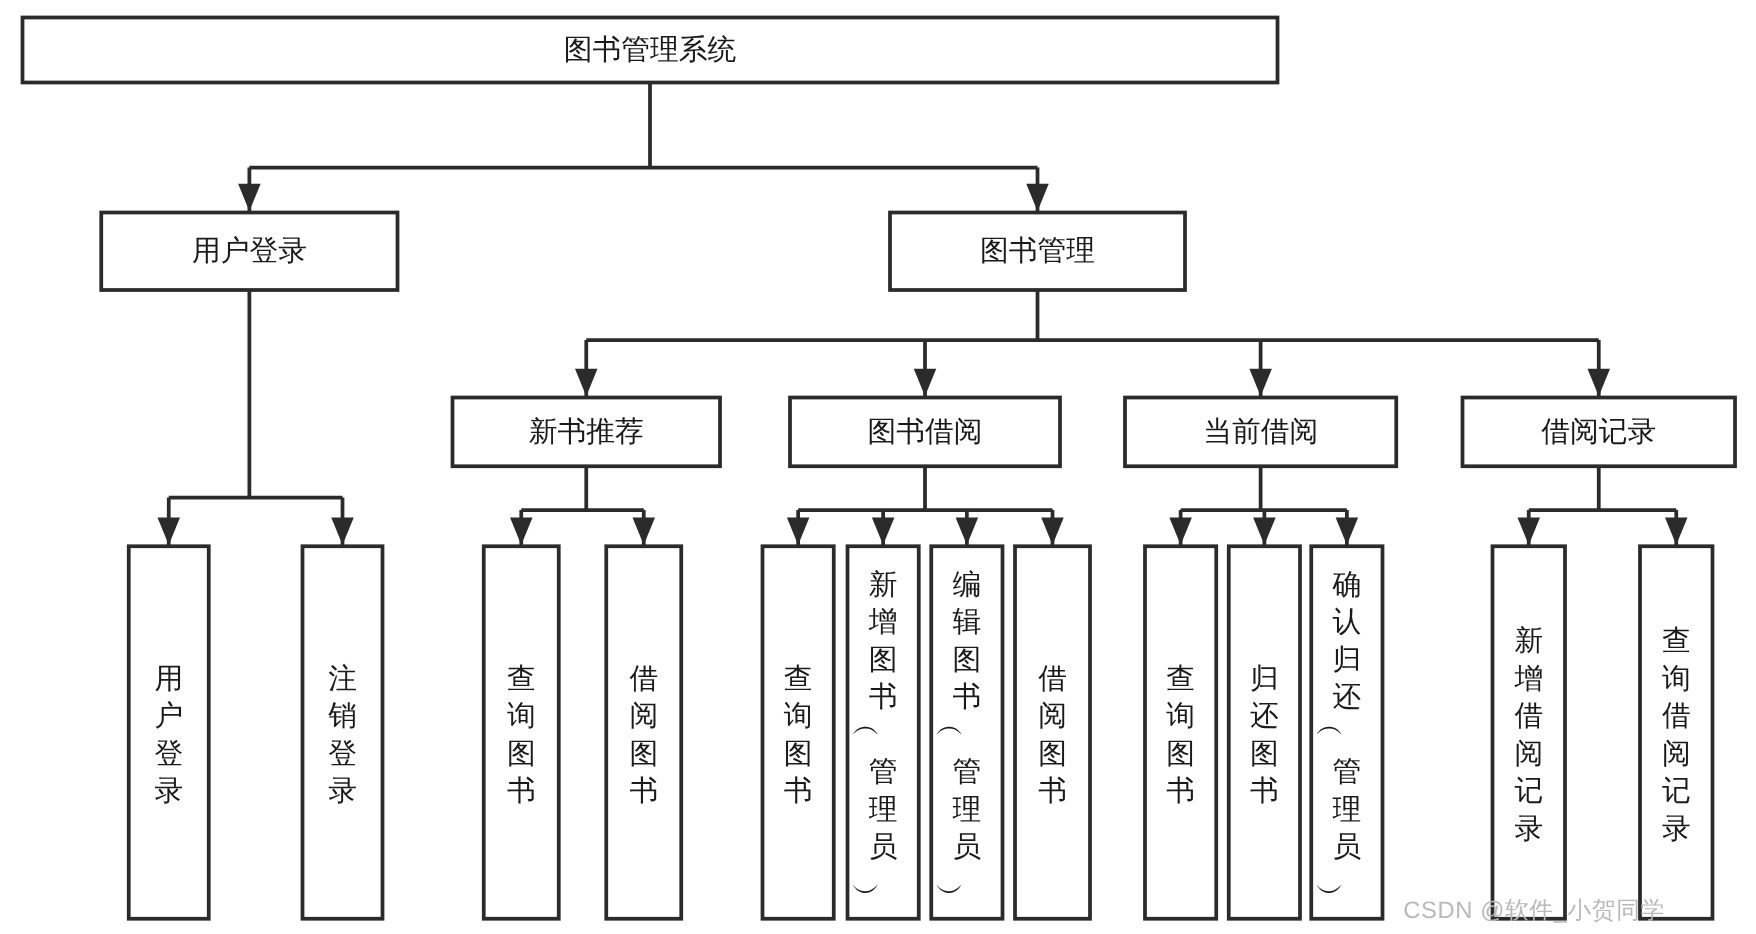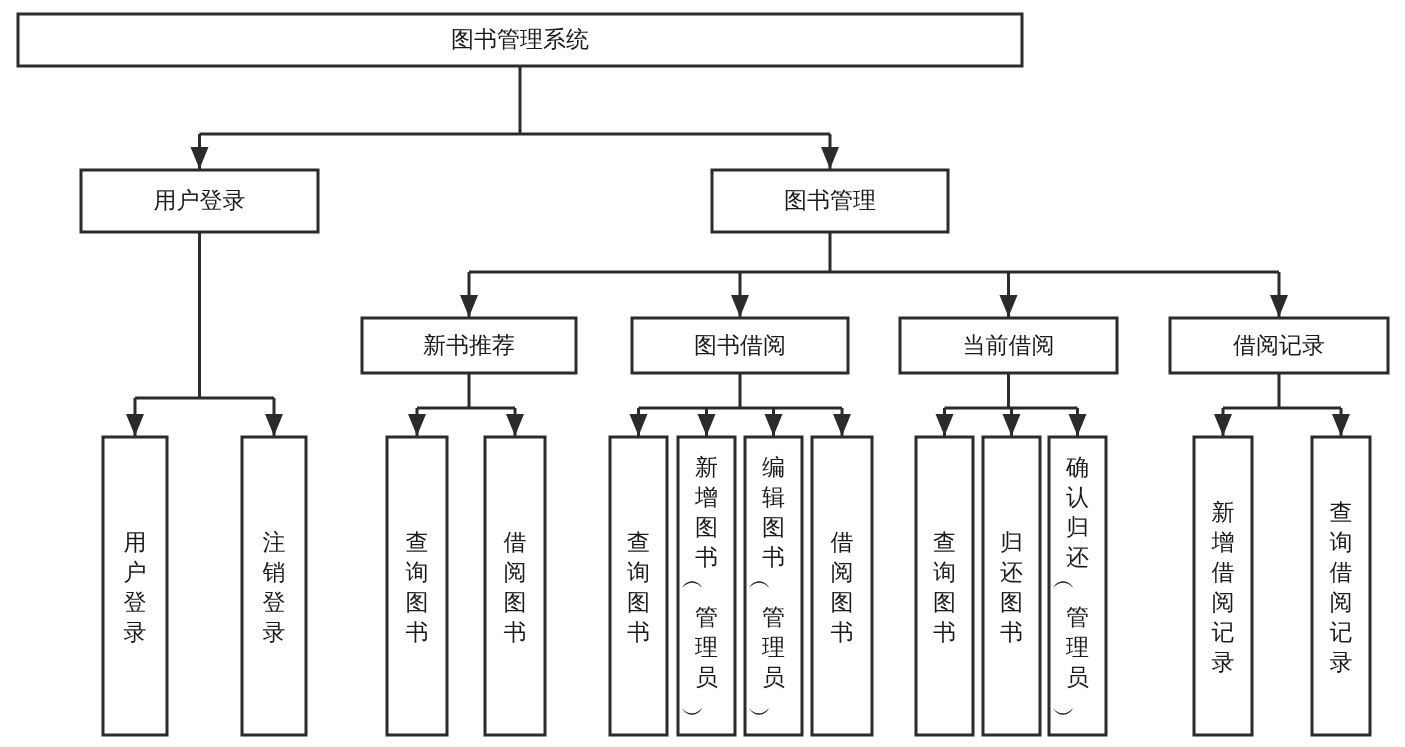--- a/index.html
+++ b/index.html
@@ -198,13 +198,14 @@
         <g>
           <rect x="1194" y="437" width="58" height="298" class="node-box"></rect>
           <text x="1223" class="node-label-v"><tspan x="1223" y="520">新</tspan><tspan x="1223" y="550">增</tspan><tspan x="1223" y="580">借</tspan><tspan x="1223" y="610">阅</tspan><tspan x="1223" y="640">记</tspan><tspan x="1223" y="670">录</tspan></text>
         </g>
         <g>
           <rect x="1312" y="437" width="58" height="298" class="node-box"></rect>
           <text x="1341" class="node-label-v"><tspan x="1341" y="520">查</tspan><tspan x="1341" y="550">询</tspan><tspan x="1341" y="580">借</tspan><tspan x="1341" y="610">阅</tspan><tspan x="1341" y="640">记</tspan><tspan x="1341" y="670">录</tspan></text>
         </g>
       </g>
   </svg>
+  <div class="watermark">CSDN @软件_小贺同学</div>
 </div>
 
 </body></html>

